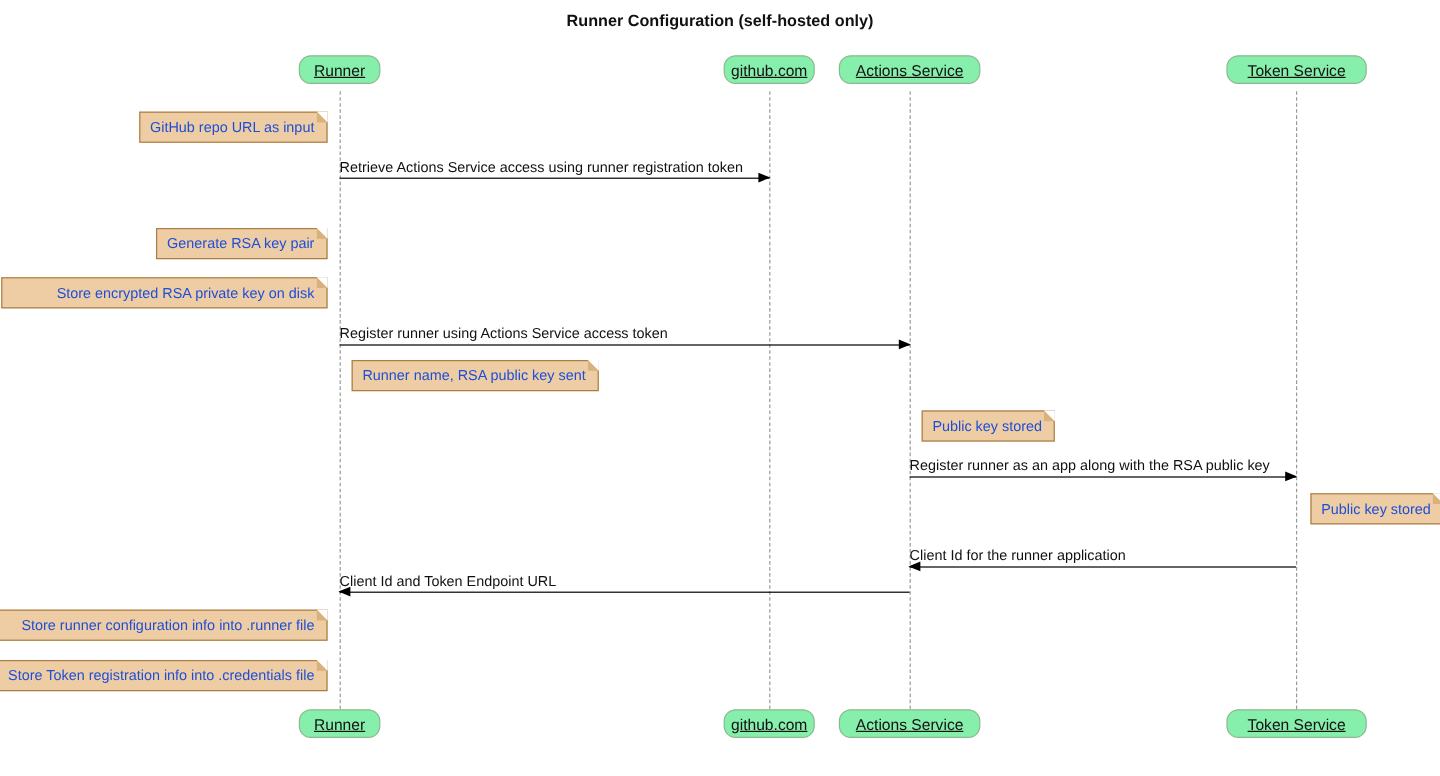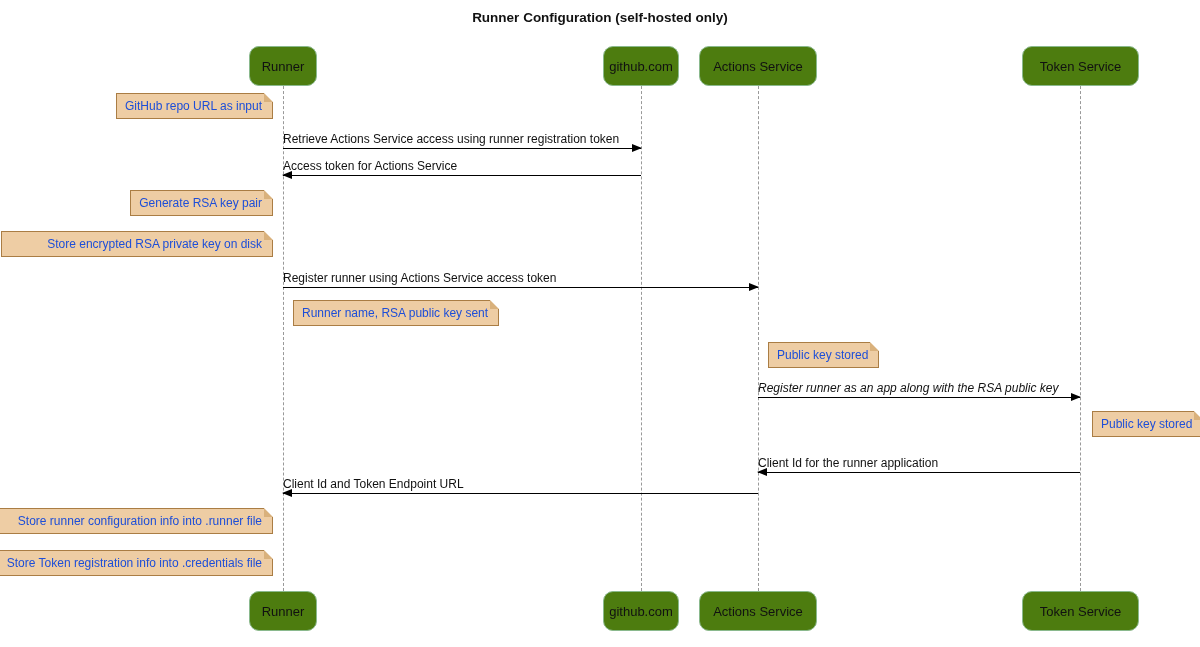--- a/index.html
+++ b/index.html
@@ -5,24 +5,24 @@
   html,body{margin:0;padding:0;background:#ffffff;}
   #canvas{
     position:relative;width:1200px;height:647px;background:#ffffff;
     font-family:"Liberation Sans",sans-serif;color:#111;overflow:hidden;
   }
   .title{
     position:absolute;top:10px;left:0;width:100%;text-align:center;
     font-size:13.5px;font-weight:bold;color:#111;
   }
   .participant{
-    position:absolute;height:40px;box-sizing:border-box;
-    background:#4d7c0f;border:1px solid #8ab98d;border-radius:10px;
+    position:absolute;height:24px;box-sizing:border-box;
+    background:#86efac;border:1px solid #8ab98d;border-radius:10px;
     display:flex;align-items:center;justify-content:center;
-    font-size:13px;color:#111;
+    font-size:13px;color:#111;text-decoration:underline;
   }
   .lifeline{
     position:absolute;top:76px;height:515px;width:0;
     border-left:1px dashed #999999;
   }
   .msg{position:absolute;}
   .msg-label{
     font-size:12px;line-height:14px;height:14px;
     margin-bottom:2px;white-space:nowrap;color:#111;
   }
@@ -71,35 +71,29 @@
   <div class="participant" style="left:699px;top:591px;width:118px;">Actions Service</div>
   <div class="participant" style="left:1022px;top:591px;width:117px;">Token Service</div>
 
   <div class="msg" style="left:283px;top:132px;width:358px;">
     <div class="msg-label">Retrieve Actions Service access using runner registration token</div>
     <div class="msg-line right">
         <i class="head"></i>
       </div>
   </div>
 
-  <div class="msg" style="left:283px;top:159px;width:358px;">
-    <div class="msg-label">Access token for Actions Service</div>
-    <div class="msg-line left">
-        <i class="head"></i>
-      </div>
-  </div>
 
   <div class="msg" style="left:283px;top:271px;width:475px;">
     <div class="msg-label">Register runner using Actions Service access token</div>
     <div class="msg-line right">
         <i class="head"></i>
       </div>
   </div>
 
-  <div class="msg" style="left:758px;top:381px;width:322px;font-style:italic;">
+  <div class="msg" style="left:758px;top:381px;width:322px;">
     <div class="msg-label">Register runner as an app along with the RSA public key</div>
     <div class="msg-line right">
         <i class="head"></i>
       </div>
   </div>
 
   <div class="msg" style="left:758px;top:456px;width:322px;">
     <div class="msg-label">Client Id for the runner application</div>
     <div class="msg-line left">
         <i class="head"></i>

